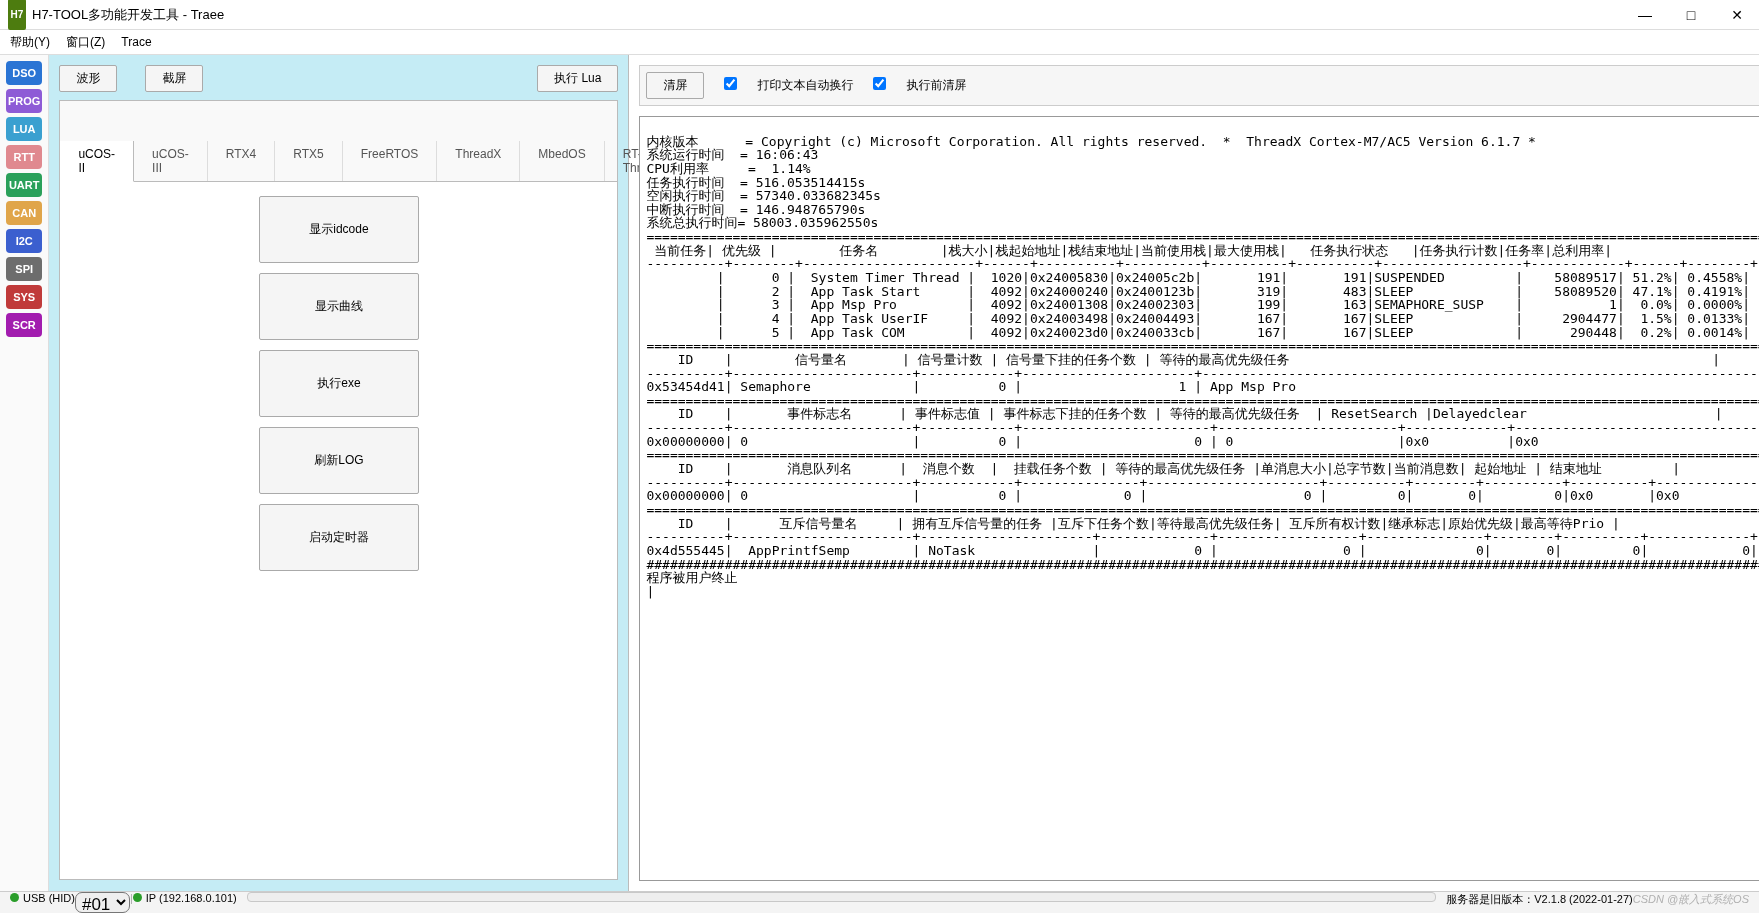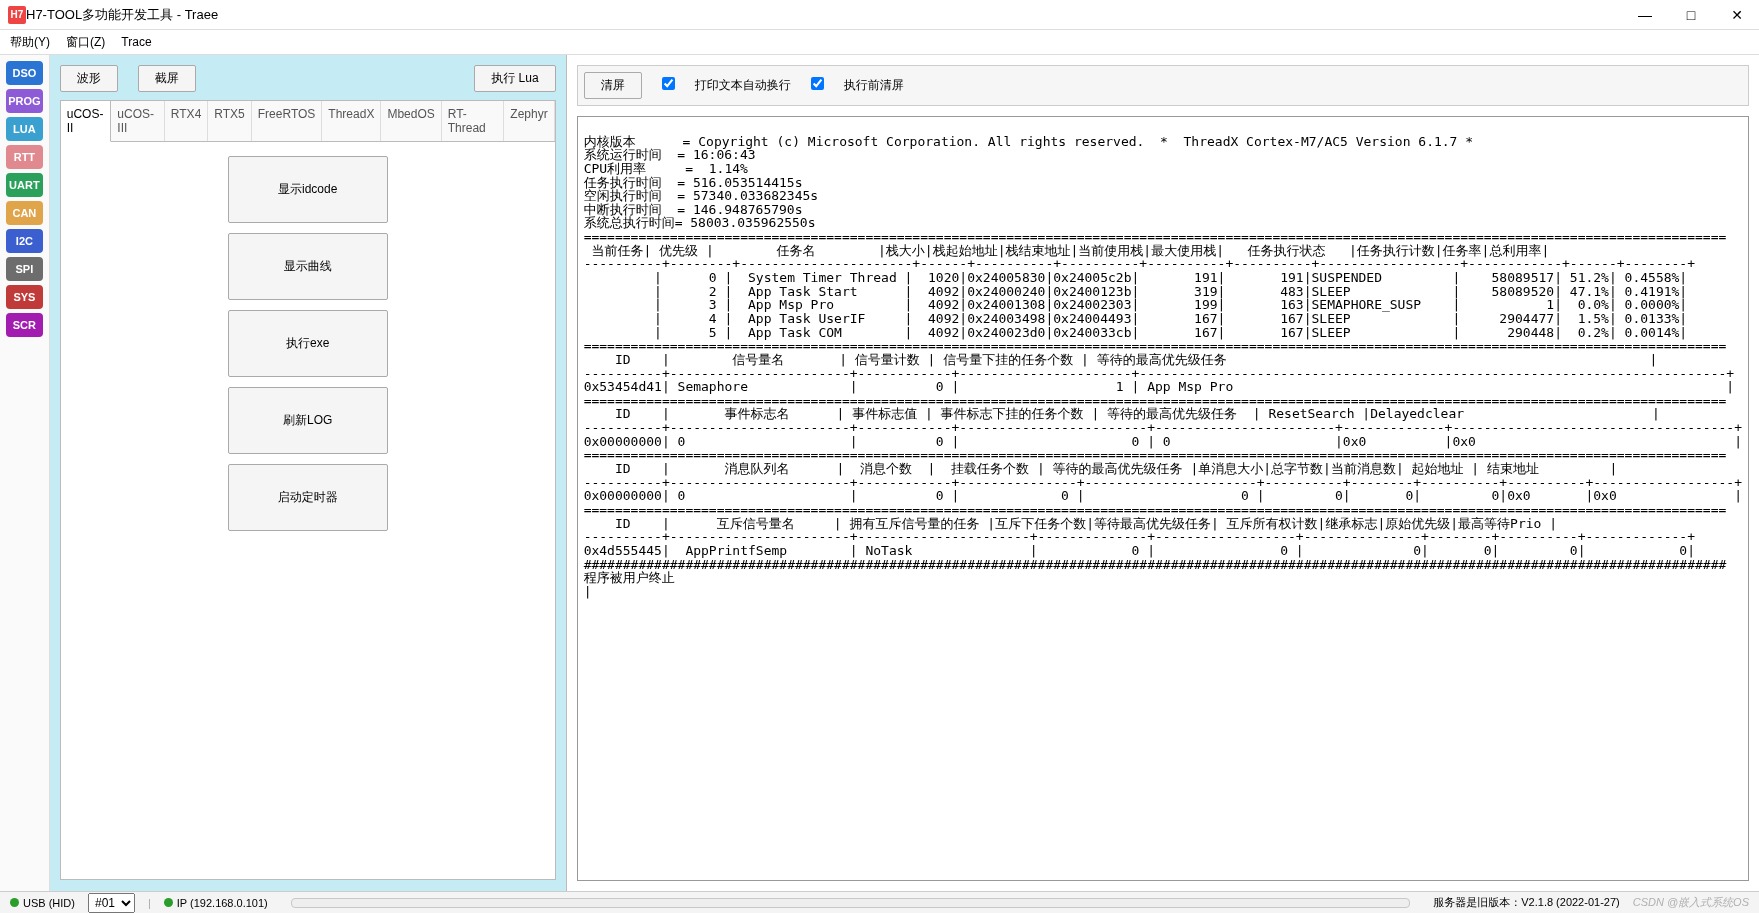--- a/index.html
+++ b/index.html
@@ -1,48 +1,48 @@
 <!DOCTYPE html>
 <html><head>
 <meta charset="utf-8">
 <style>
   *{box-sizing:border-box;margin:0;padding:0;}
   body{font-family:"Microsoft YaHei","Segoe UI",sans-serif;font-size:12px;background:#fff;color:#000;overflow:hidden;width:1759px;height:913px;}
   .titlebar{height:30px;display:flex;align-items:center;border-bottom:1px solid #ddd;padding:0 8px;}
-  .titlebar .icon{width:18px;height:18px;background:#ef4444;color:#fff;font-size:10px;font-weight:bold;display:flex;align-items:center;justify-content:center;border-radius:2px;}
+  .titlebar .icon{width:18px;height:31px;background:#4d7c0f;color:#fff;font-size:10px;font-weight:bold;display:flex;align-items:center;justify-content:center;margin-right:6px;border-radius:2px;}
   .titlebar .title{flex:1;font-size:13px;}
   .win-btns{display:flex;gap:18px;}
   .win-btn{width:28px;height:20px;display:flex;align-items:center;justify-content:center;font-size:14px;cursor:pointer;font-family:Arial;}
   .menubar{height:25px;display:flex;align-items:center;padding:0 10px;gap:16px;border-bottom:1px solid #ddd;}
   .menubar span{cursor:pointer;}
   .main{display:flex;height:calc(100% - 30px - 25px - 22px);}
   .side-rail{width:56px;background:#fafafa;border-right:1px solid #ddd;display:flex;flex-direction:column;padding-top:4px;}
   .rail-btn{margin:2px 6px;padding:6px 2px;border-radius:4px;font-size:11px;font-weight:bold;color:#fff;text-align:center;cursor:pointer;}
   .center-col{width:580px;background:#c5ecf5;padding:10px;border-right:1px solid #bbb;}
-  .top-btn-row{display:flex;align-items:center;gap:20px;margin-bottom:8px;justify-content:space-between;}
+  .top-btn-row{display:flex;align-items:center;gap:28px;margin-bottom:8px;justify-content:space-between;}
   .btn{background:#f5f5f5;border:1px solid #aaa;padding:4px 16px;cursor:pointer;font-size:12px;border-radius:2px;}
   .spacer{flex:1;}
   .tab-panel{background:#fff;border:1px solid #bbb;height:calc(100% - 36px);}
   .tabs{display:flex;border-bottom:1px solid #bbb;background:#f9f9f9;}
-  .tab{padding:6px 6px;font-size:12px;cursor:pointer;color:#555;}
+  .tab{padding:6px 18px;font-size:12px;cursor:pointer;color:#555;margin-top:40px;}
   .tab.active{background:#fff;color:#000;border-right:1px solid #bbb;border-bottom:1px solid #fff;margin-bottom:-1px;}
   .tab:not(.active){border-right:1px solid #ddd;}
   .tab-content{padding:14px;}
   .wide-btn{display:block;width:160px;margin:0 auto 10px auto;background:#f5f5f5;border:1px solid #aaa;padding:24px 0;text-align:center;cursor:pointer;font-size:12px;border-radius:2px;}
   .right-col{flex:1;display:flex;flex-direction:column;padding:10px;}
   .right-toolbar{display:flex;align-items:center;gap:20px;margin-bottom:10px;padding:6px;border:1px solid #ccc;background:#f6f6f6;}
   .chk{display:flex;align-items:flex-start;gap:20px;cursor:pointer;}
   .chk input{cursor:pointer;}
   .console{flex:1;border:1px solid #999;background:#fff;padding:4px 6px;font-family:"NSimSun","SimSun","MS Gothic",monospace;font-size:13px;line-height:1.05;white-space:pre;overflow:auto;}
-  .statusbar{height:22px;border-top:1px solid #ccc;display:flex;align-items:center;padding:0 10px;gap:13px;font-size:11px;background:#f4f4f4;}
+  .statusbar{height:22px;border-top:1px solid #ccc;display:flex;padding:0 10px;gap:0;font-size:11px;background:#f4f4f4;}
   .dot{width:9px;height:9px;border-radius:50%;background:#2a9d2a;display:inline-block;margin-right:4px;}
   .status-sep{color:#aaa;}
   .progress-area{flex:1;height:10px;background:#eee;border:1px solid #c8c8c8;border-radius:4px;margin:0 10px;}
   .watermark{color:#b0b0b0;font-style:italic;}
-  select.channel{font-size:12px;padding:1px 2px;}
+  select.channel{font-size:17px;padding:1px 2px;border-radius:7px;}
 </style>
 </head>
 <body>
 
 <div class="titlebar">
   <div class="icon">H7</div>
   <div class="title">H7-TOOL多功能开发工具 - Traee</div>
   <div class="win-btns">
     <div class="win-btn">—</div>
     <div class="win-btn">□</div>

